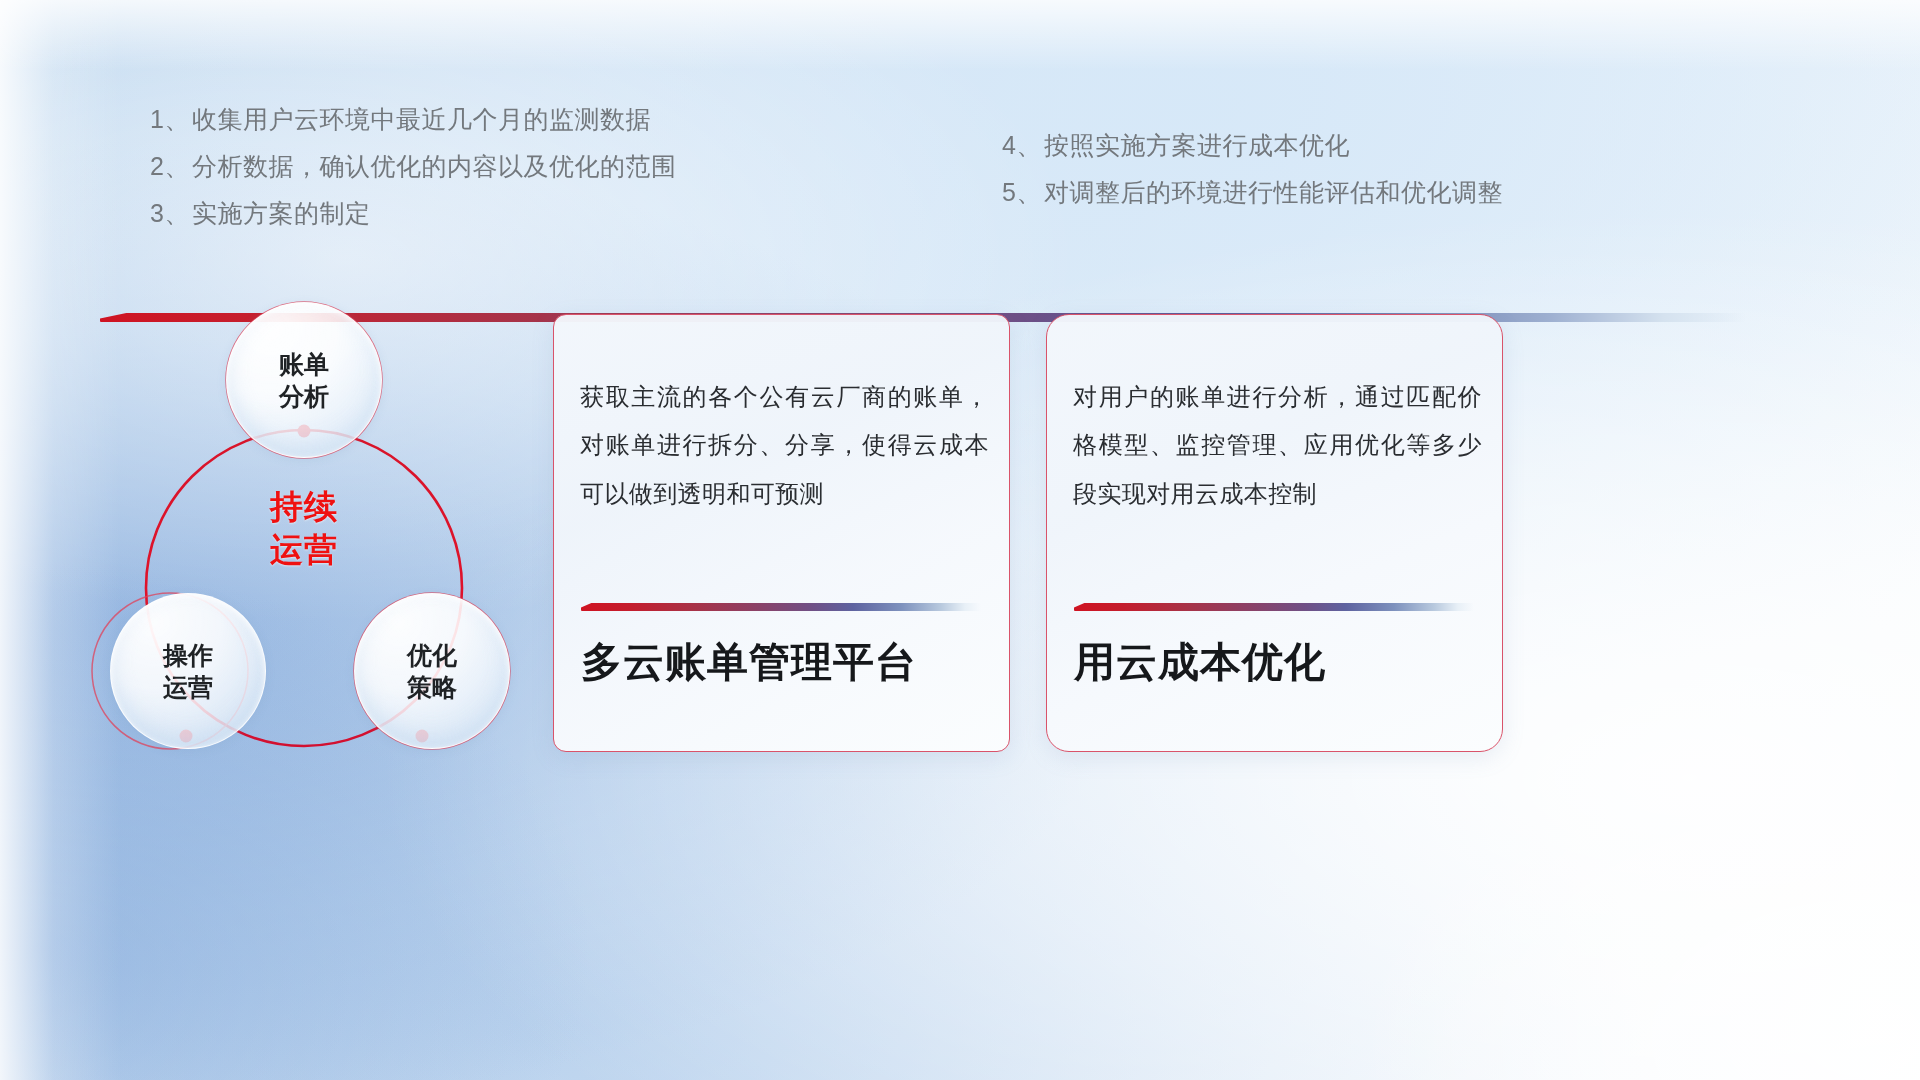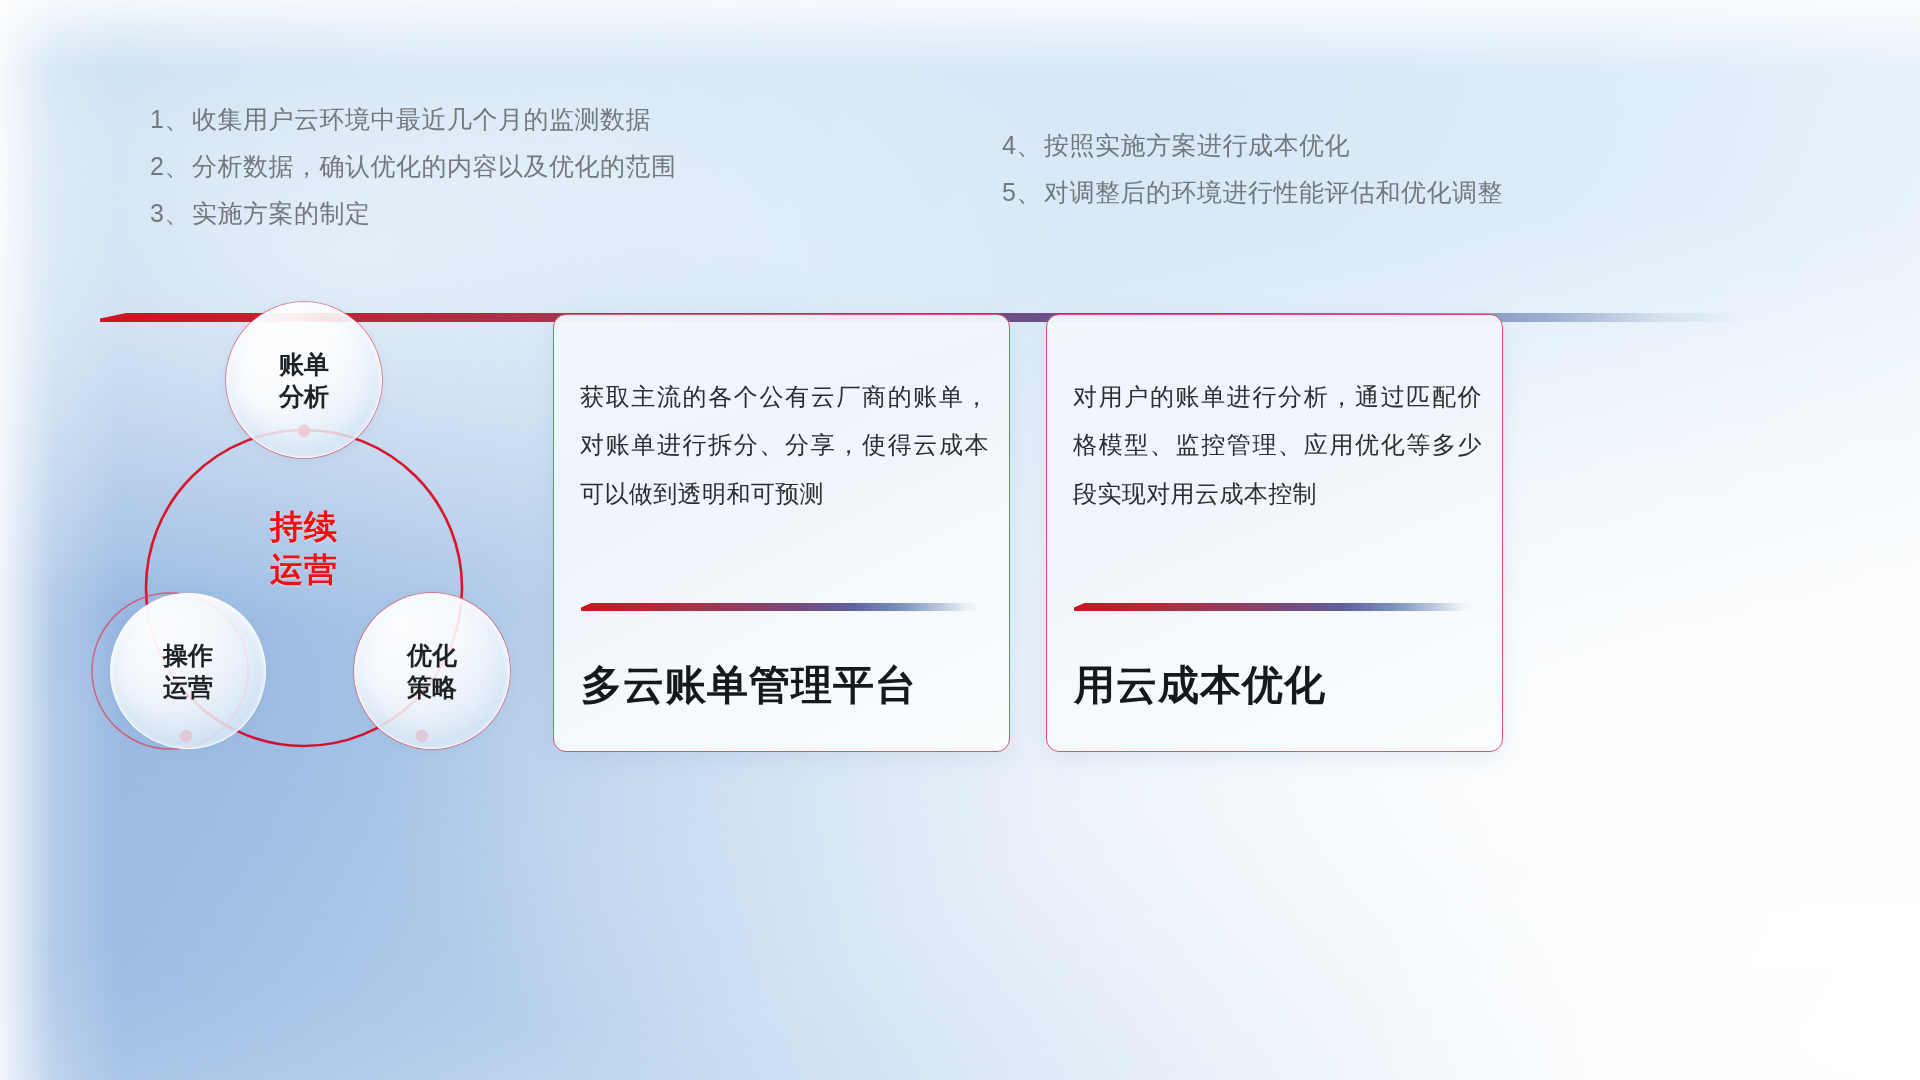--- a/index.html
+++ b/index.html
@@ -118,41 +118,40 @@
     left: 155px;
     top: 200px;
     width: 142px;
     text-align: center;
     color: #ef1111;
     font-weight: bold;
     font-size: 33px;
     line-height: 1.30;
     letter-spacing: 1px;
     text-shadow: 0 1px 2px rgba(255,255,255,0.55);
-    margin-top: 20px;
   }
 
   
   .card {
     position: absolute;
     top: 314px;
     width: 457px;
     height: 438px;
     border-radius: 13px;
     border: 1.6px solid #d9536a;
     background: linear-gradient(157deg,
       rgba(243,247,252,0.97) 0%,
       rgba(240,245,251,0.96) 35%,
       rgba(246,249,253,0.97) 62%,
       rgba(251,253,254,0.98) 100%);
     box-shadow: 0 6px 22px rgba(120,150,190,0.15);
     overflow: hidden;
   }
   #card-0 { left: 553px; padding-left: 11px; }
-  #card-1 { left: 1046px; }
+  #card-1 { left: 1046px; border-radius: 23px; }
 
   .card-body {
     position: absolute;
     left: 26px;
     right: 20px;
     top: 58px;
     color: #2a2d31;
     font-size: 24px;
     line-height: 2.02;
     letter-spacing: 0.4px;
@@ -169,21 +168,21 @@
       #cf1322 0%, #c41d2d 12%, #a83247 28%, #8b4167 44%,
       #6f5086 58%, #5e63a0 68%, #7d91bd 80%, #b8c9de 90%,
       #e8f0f7 96%, rgba(255,255,255,0) 100%);
     clip-path: polygon(0% 55%, 2.6% 0%, 100% 0%, 100% 100%, 0% 100%);
     border-radius: 1px;
   }
   .card-title {
     position: absolute;
     left: 27px;
     right: 20px;
-    top: 346px;
+    top: 323px;
     color: #16181b;
     font-weight: bold;
     font-size: 41px;
     line-height: 1.2;
     letter-spacing: 1px;
     white-space: nowrap;
   }
 </style>
 </head>
 <body>

